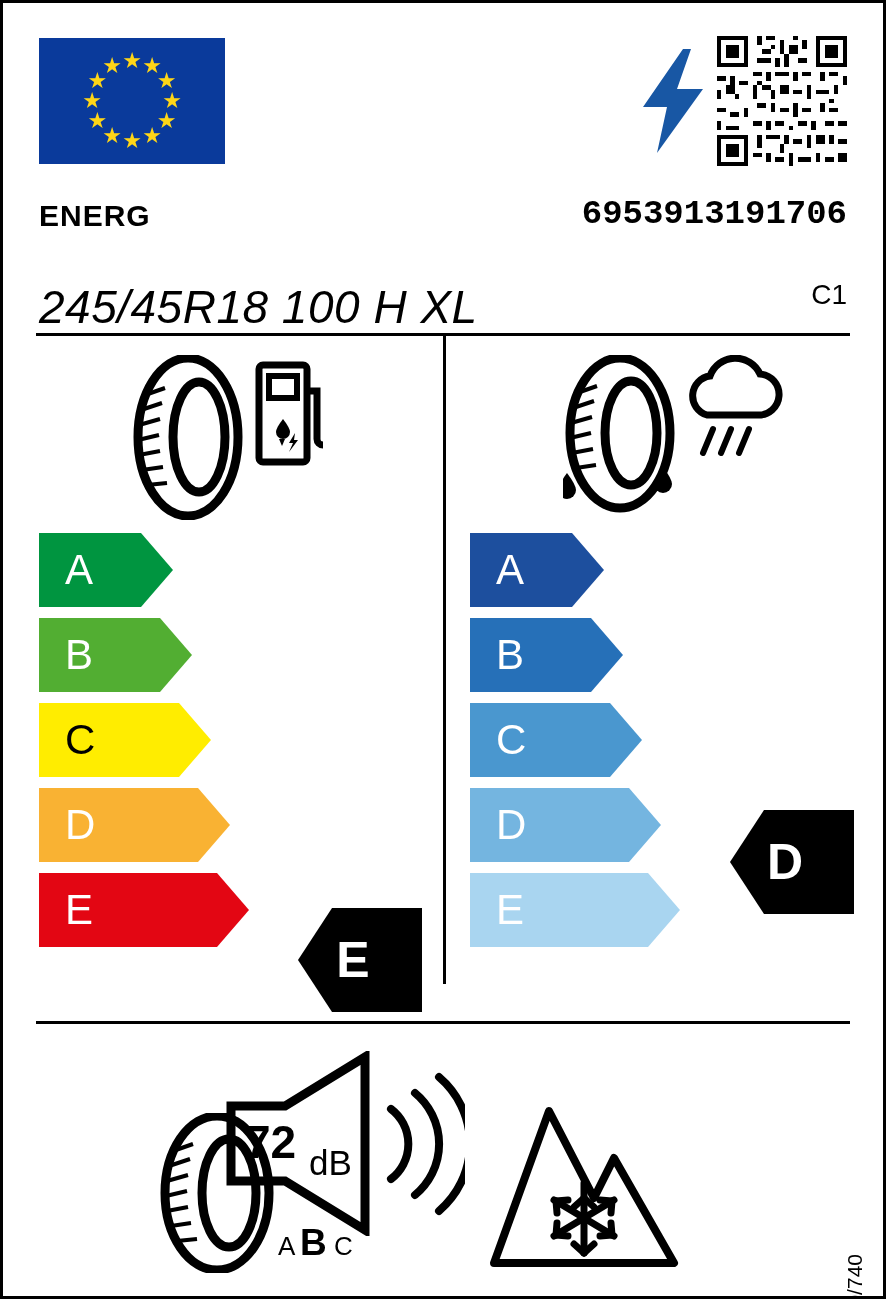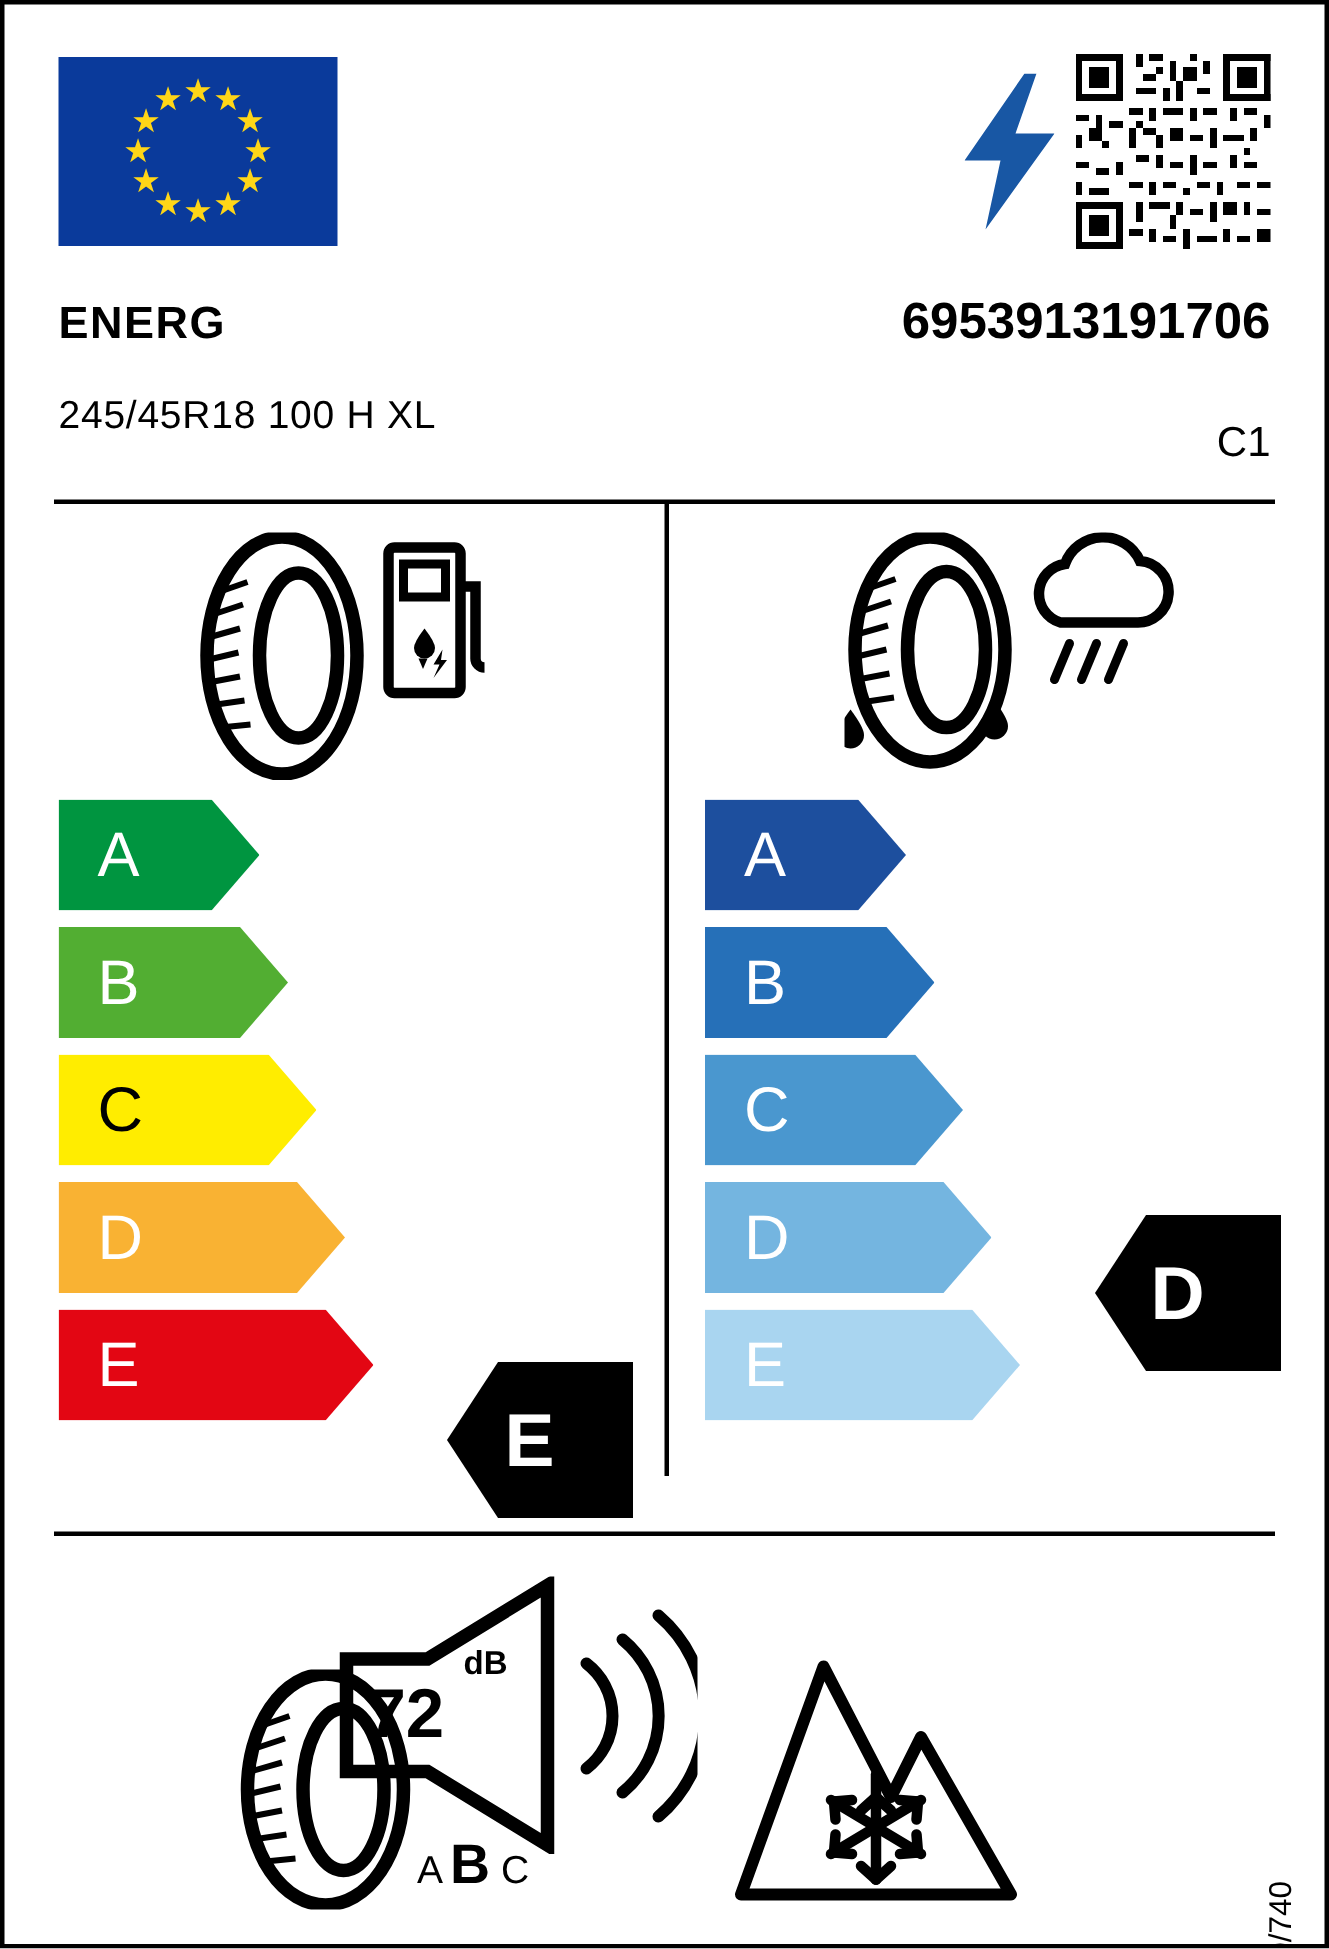--- a/index.html
+++ b/index.html
@@ -78,28 +78,30 @@
     color: #000;
   }
   .code {
     position: absolute;
     right: 36px;
     top: 192px;
     font-size: 34px;
     font-weight: bold;
     color: #000;
     text-align: right;
+    font-family: Liberation Mono, monospace;
   }
   .tyre-size {
     position: absolute;
     left: 36px;
-    top: 258px;
-    font-size: 26px;
+    top: 277px;
+    font-size: 46px;
     color: #000;
     letter-spacing: 0.5px;
+    font-style: italic;
   }
   .tyre-class {
     position: absolute;
     right: 36px;
     top: 276px;
     font-size: 28px;
     color: #000;
   }
 
   
@@ -435,21 +437,21 @@
   <svg class="pic" style="left:222px; top:1048px; width:240px; height:185px;" viewBox="0 0 240 185">
     <path d="M140 6 L140 179 L60 130 L6 130 L6 55 L60 55 Z" fill="none" stroke="#000" stroke-width="9"></path>
     <g fill="none" stroke="#000" stroke-width="8" stroke-linecap="round">
       <path d="M166 58 a44 44 0 0 1 0 70"></path>
       <path d="M190 42 a66 66 0 0 1 0 102"></path>
       <path d="M214 26 a88 88 0 0 1 0 134"></path>
     </g>
   </svg>
 
   <div class="noise-db" style="left:242px; top:1112px; font-size:46px;text-align:center;">72</div>
-  <div class="noise-db" style="left:306px; top:1093px; font-size:22px; font-weight:bold;">dB</div>
+  <div class="noise-db" style="left:306px; top:1140px; font-size:35px; font-weight:normal;">dB</div>
 
   <div class="noise-class" style="left:275px; top:1228px; font-size:26px;">A</div>
   <div class="noise-class" style="left:297px; top:1219px; font-size:37px; font-weight:bold;">B</div>
   <div class="noise-class" style="left:331px; top:1228px; font-size:26px;">C</div>
 
   <svg class="pic" style="left:486px; top:1100px; width:190px; height:165px;" viewBox="0 0 190 165">
     <path d="M5 160 L60 8 L105 95 L125 55 L185 160 Z" fill="none" stroke="#000" stroke-width="8" stroke-linejoin="round"></path>
     <g stroke="#000" stroke-width="7" stroke-linecap="round">
       <path d="M95 80 L95 150"></path>
       <path d="M65 97 L125 133"></path>

